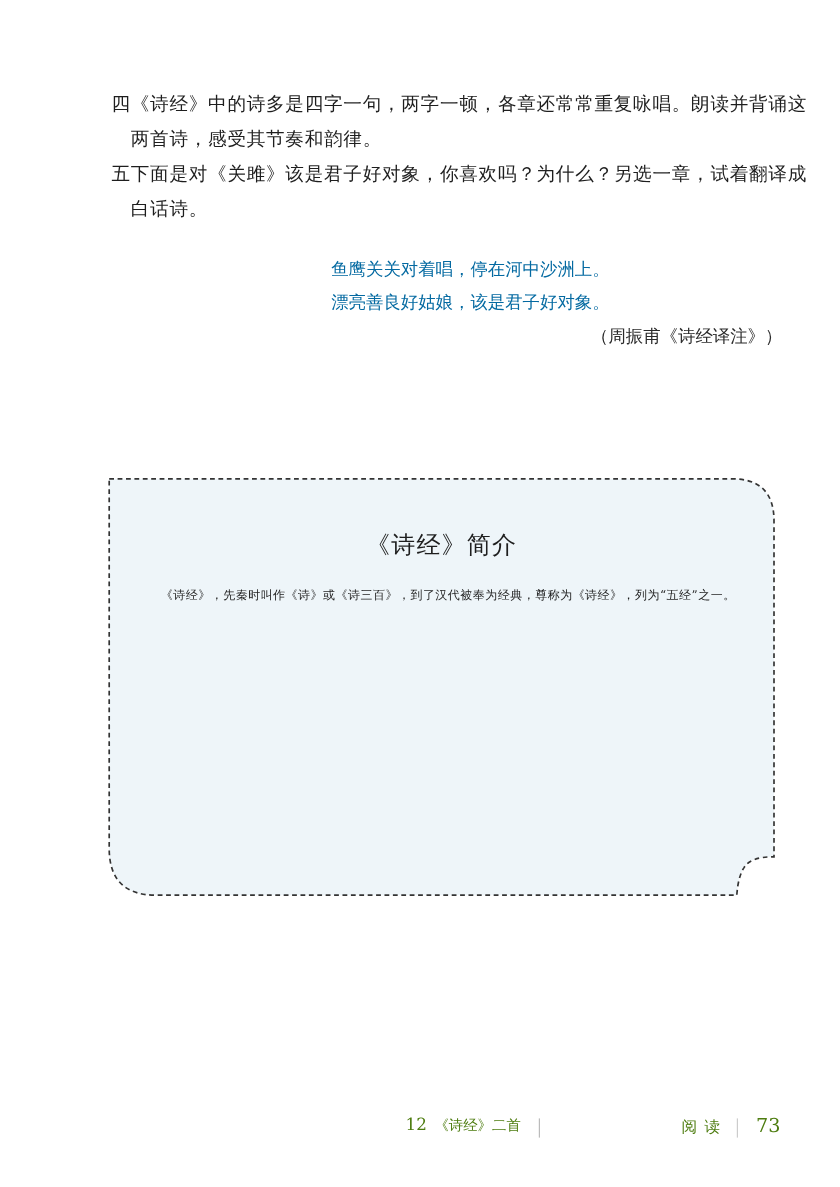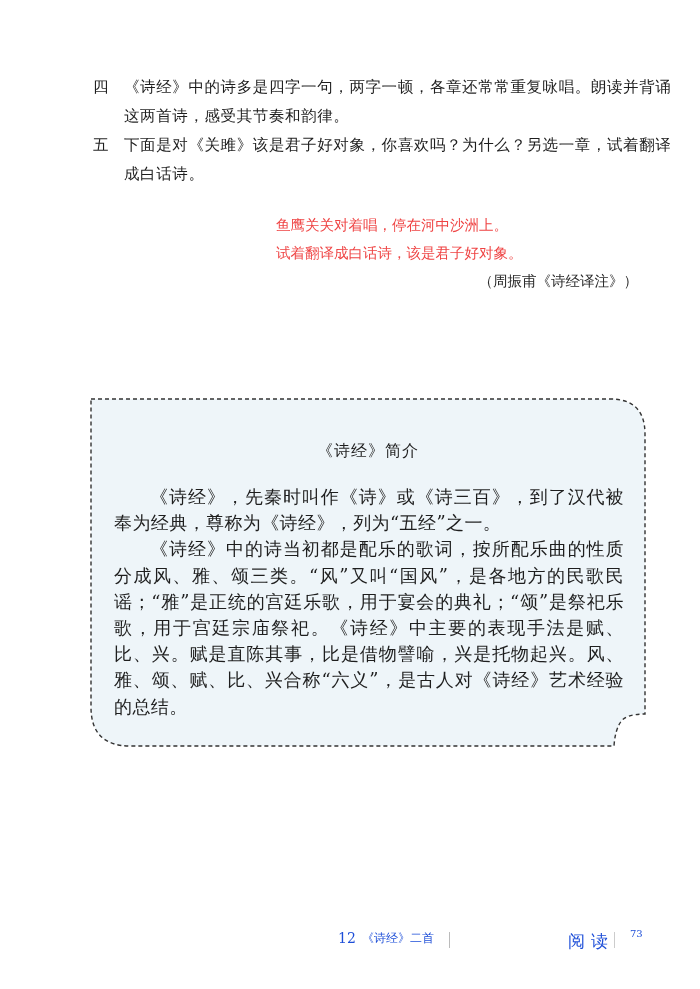--- a/index.html
+++ b/index.html
@@ -22,38 +22,38 @@
       font-size: 15.5px;
       line-height: 29px;
     }
     .exercise .num {
       position: absolute;
       left: 0;
       top: 0;
       width: 24px;
     }
     .exercise .text {
-      margin-left: 31px;
+      margin-left: 16px;
       letter-spacing: 0.6px;
     }
     #ex4 { top: 73px; }
     #ex5 { top: 131px; }
 
     .translation {
       position: absolute;
       left: 276px;
       top: 211px;
       font-family: "DejaVu Sans", "Liberation Sans", sans-serif;
       font-size: 14.5px;
       line-height: 28px;
-      color: #ef4444;
+      color: #0369a1;
     }
     .translation-source {
       position: absolute;
-      right: 62px;
+      right: 48px;
       top: 267px;
       font-family: "DejaVu Sans", "Liberation Sans", sans-serif;
       font-size: 14.5px;
       line-height: 28px;
       color: #2a2a2a;
     }
 
     .intro-box {
       position: absolute;
       left: 90px;
@@ -64,101 +64,100 @@
     .intro-box svg {
       position: absolute;
       left: 0; top: 0;
     }
     .intro-title {
       position: absolute;
       left: 0;
       width: 556px;
       top: 43px;
       text-align: center;
-      font-size: 16px;
+      font-size: 20px;
       letter-spacing: 1px;
       color: #1e1e1e;
     }
     .intro-body {
       position: absolute;
       left: 24px;
       top: 86px;
       width: 510px;
-      font-size: 18px;
+      font-size: 10px;
       line-height: 26.2px;
       color: #1e1e1e;
       letter-spacing: 0.4px;
     }
     .intro-body p {
       margin: 0;
       text-indent: 2em;
       text-align: justify;
     }
 
     .footer {
       position: absolute;
       top: 930px;
       left: 0;
       width: 700px;
       height: 24px;
       font-size: 14px;
-      color: #1d4ed8;
+      color: #4d7c0f;
     }
     .footer .chapter-num { position: absolute; left: 338px; top: 0; }
     .footer .chapter-title {
       position: absolute; left: 362px; top: 0;
       font-family: "DejaVu Sans", "Liberation Sans", sans-serif;
       font-size: 12px;
     }
     .footer .sep1 {
       position: absolute; left: 449px; top: 2px;
       width: 1px; height: 16px; background: #bbbbbb;
     }
     .footer .section {
       position: absolute; left: 568px; top: 0;
       letter-spacing: 6px;
       font-family: "DejaVu Sans", "Liberation Sans", sans-serif;
-      font-size: 17px;
+      font-size: 13px;
     }
     .footer .sep2 {
       position: absolute; left: 614px; top: 2px;
       width: 1px; height: 16px; background: #cccccc;
     }
     .footer .page-num {
       position: absolute; left: 630px; top: -2px;
-      font-size: 10px;
+      font-size: 16px;
     }
   </style>
 </head>
 <body>
 
 <div id="ex4" class="exercise">
   <span class="num">四</span>
   <div class="text">《诗经》中的诗多是四字一句，两字一顿，各章还常常重复咏唱。朗读并背诵这两首诗，感受其节奏和韵律。</div>
 </div>
 
 <div id="ex5" class="exercise">
   <span class="num">五</span>
   <div class="text">下面是对《关雎》该是君子好对象，你喜欢吗？为什么？另选一章，试着翻译成白话诗。</div>
 </div>
 
 <div class="translation">
   <div>鱼鹰关关对着唱，停在河中沙洲上。</div>
-  <div>试着翻译成白话诗，该是君子好对象。</div>
+  <div>漂亮善良好姑娘，该是君子好对象。</div>
 </div>
 <div class="translation-source">（周振甫《诗经译注》）</div>
 
 <div class="intro-box">
   <svg width="556" height="349" viewBox="0 0 556 349">
     <path d="M1 1 L520 1 Q555 1 555 36 L555 316 Q535 316 530 325 Q525 333 524 348 L40 348 Q1 348 1 309 Z" fill="#eef5f9" stroke="#333333" stroke-width="1.4" stroke-dasharray="4 3"></path>
   </svg>
   <div class="intro-title">《诗经》简介</div>
   <div class="intro-body">
     <p>《诗经》，先秦时叫作《诗》或《诗三百》，到了汉代被奉为经典，尊称为《诗经》，列为“五经”之一。</p>
-    <p>《诗经》中的诗当初都是配乐的歌词，按所配乐曲的性质分成风、雅、颂三类。“风”又叫“国风”，是各地方的民歌民谣；“雅”是正统的宫廷乐歌，用于宴会的典礼；“颂”是祭祀乐歌，用于宫廷宗庙祭祀。《诗经》中主要的表现手法是赋、比、兴。赋是直陈其事，比是借物譬喻，兴是托物起兴。风、雅、颂、赋、比、兴合称“六义”，是古人对《诗经》艺术经验的总结。</p>
   </div>
 </div>
 
 <div class="footer">
   <span class="chapter-num">12</span>
   <span class="chapter-title">《诗经》二首</span>
   <span class="sep1"></span>
   <span class="section">阅读</span>
   <span class="sep2"></span>
   <span class="page-num">73</span>

